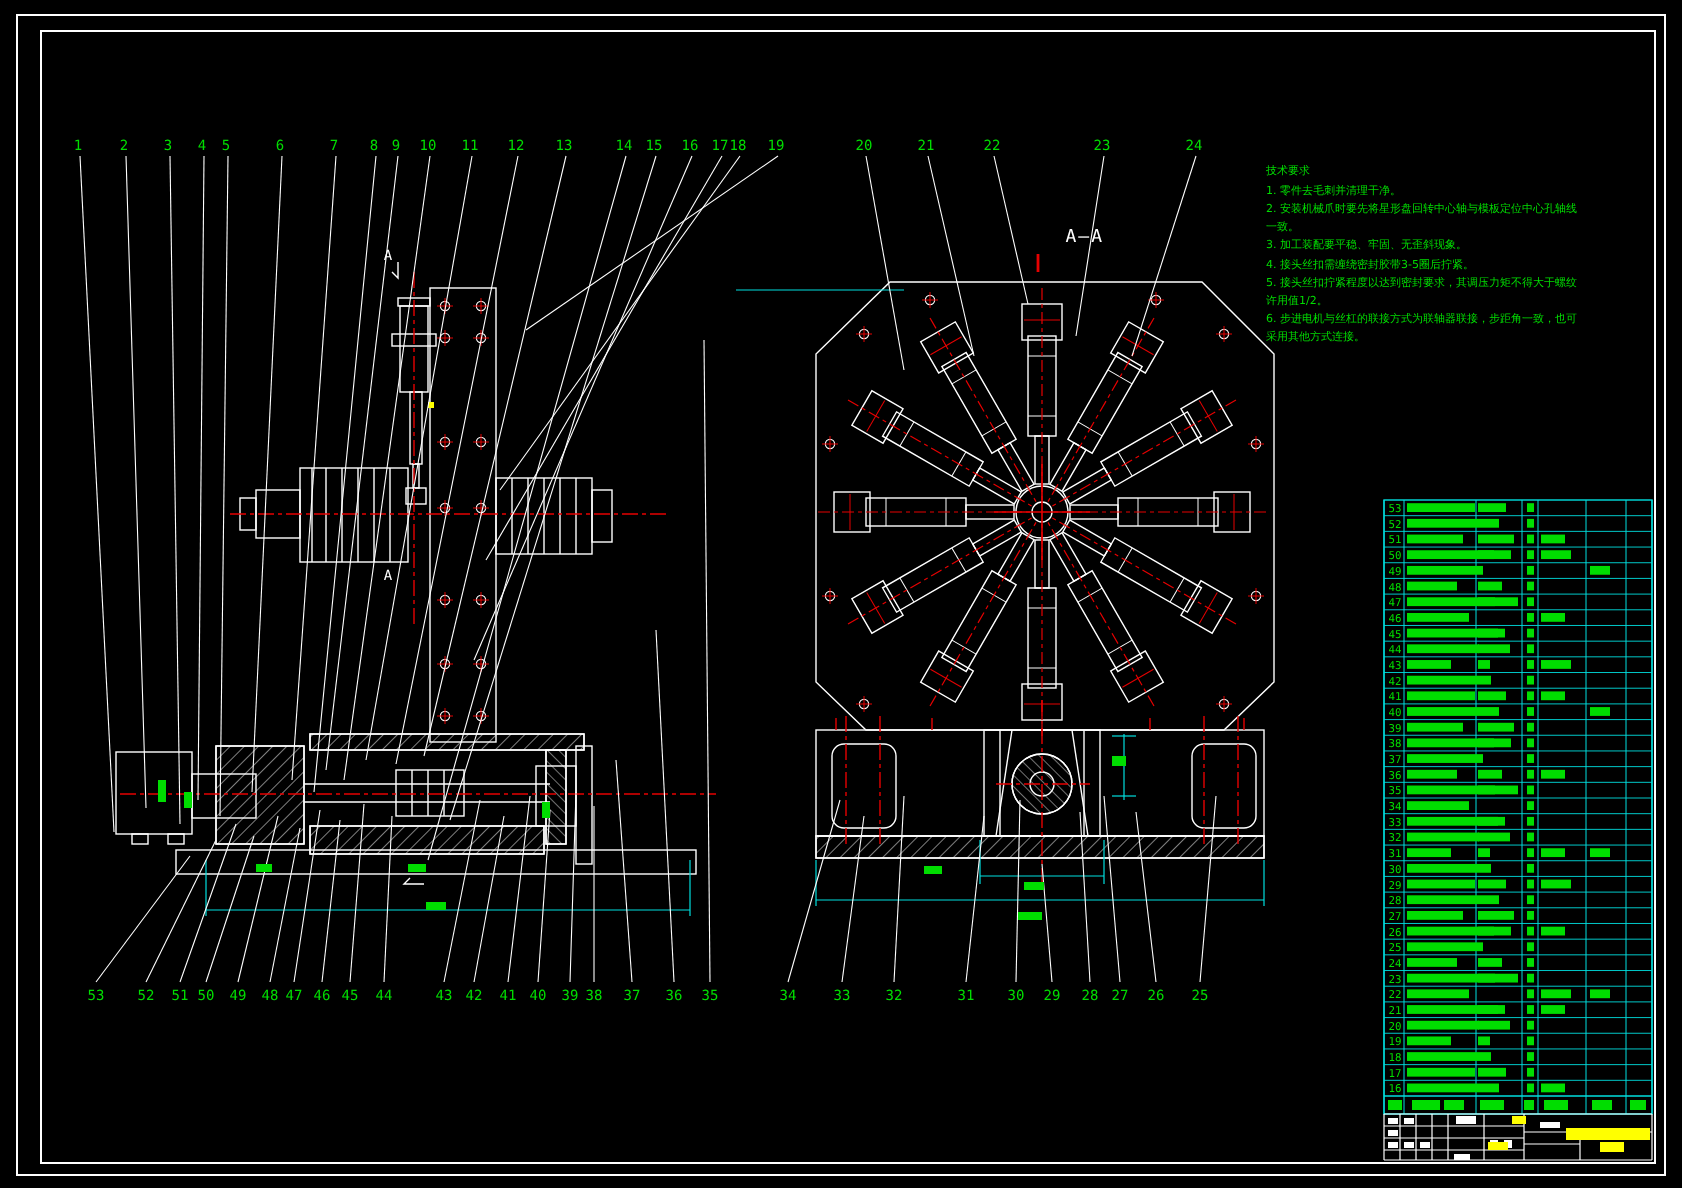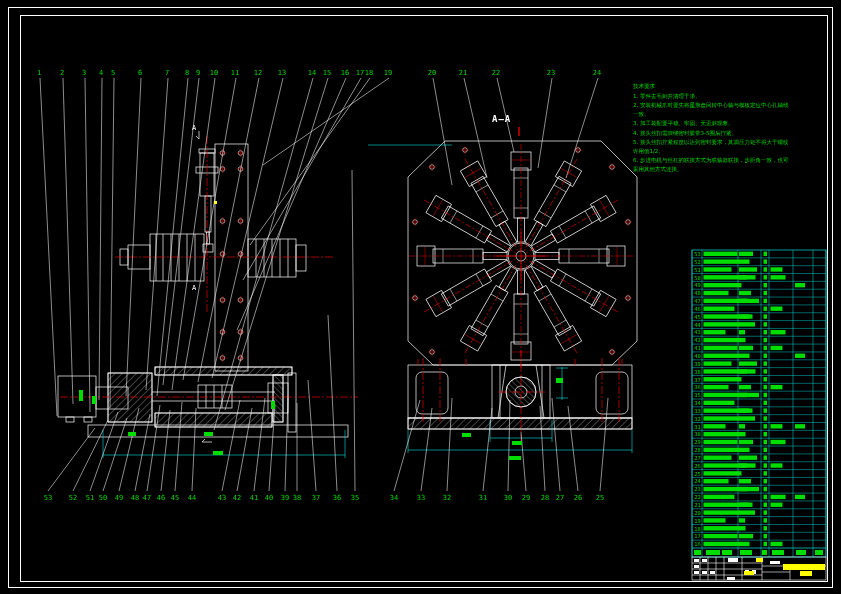--- a/index.html
+++ b/index.html
@@ -3,22 +3,22 @@
 <meta charset="utf-8">
 <style>
   html,body{margin:0;padding:0;background:#222;}
   .sheet{position:relative;width:841px;height:594px;background:#000;overflow:hidden;
          font-family:"DejaVu Sans",sans-serif;}
   .border-outer{position:absolute;left:8px;top:7px;width:823px;height:579px;border:1px solid #fff;}
   .border-inner{position:absolute;left:20px;top:15px;width:806px;height:565px;border:1.5px solid #fff;}
   #notes{position:absolute;left:633px;top:82px;width:156px;color:#00dd00;
          font-size:5.5px;line-height:8.5px;letter-spacing:0;}
   #notes .nt{margin:0 0 1px 0;}
-  #section-label{position:absolute;left:492px;top:114px;width:60px;text-align:left;
-         color:#fff;font-size:9px;font-family:"DejaVu Sans Mono",monospace;letter-spacing:1px;font-weight:bold;}
+  #section-label{position:absolute;left:492px;top:114px;width:60px;text-align:right;
+         color:#fff;font-size:9px;font-family:"DejaVu Sans Mono",monospace;letter-spacing:1px;}
   svg{position:absolute;left:0;top:0;}
 </style>
 </head>
 <body>
 
 <div class="sheet">
   <div class="border-outer"></div>
   <div class="border-inner"></div>
 
   <svg id="cad" width="841" height="594" viewBox="0 0 841 594">

